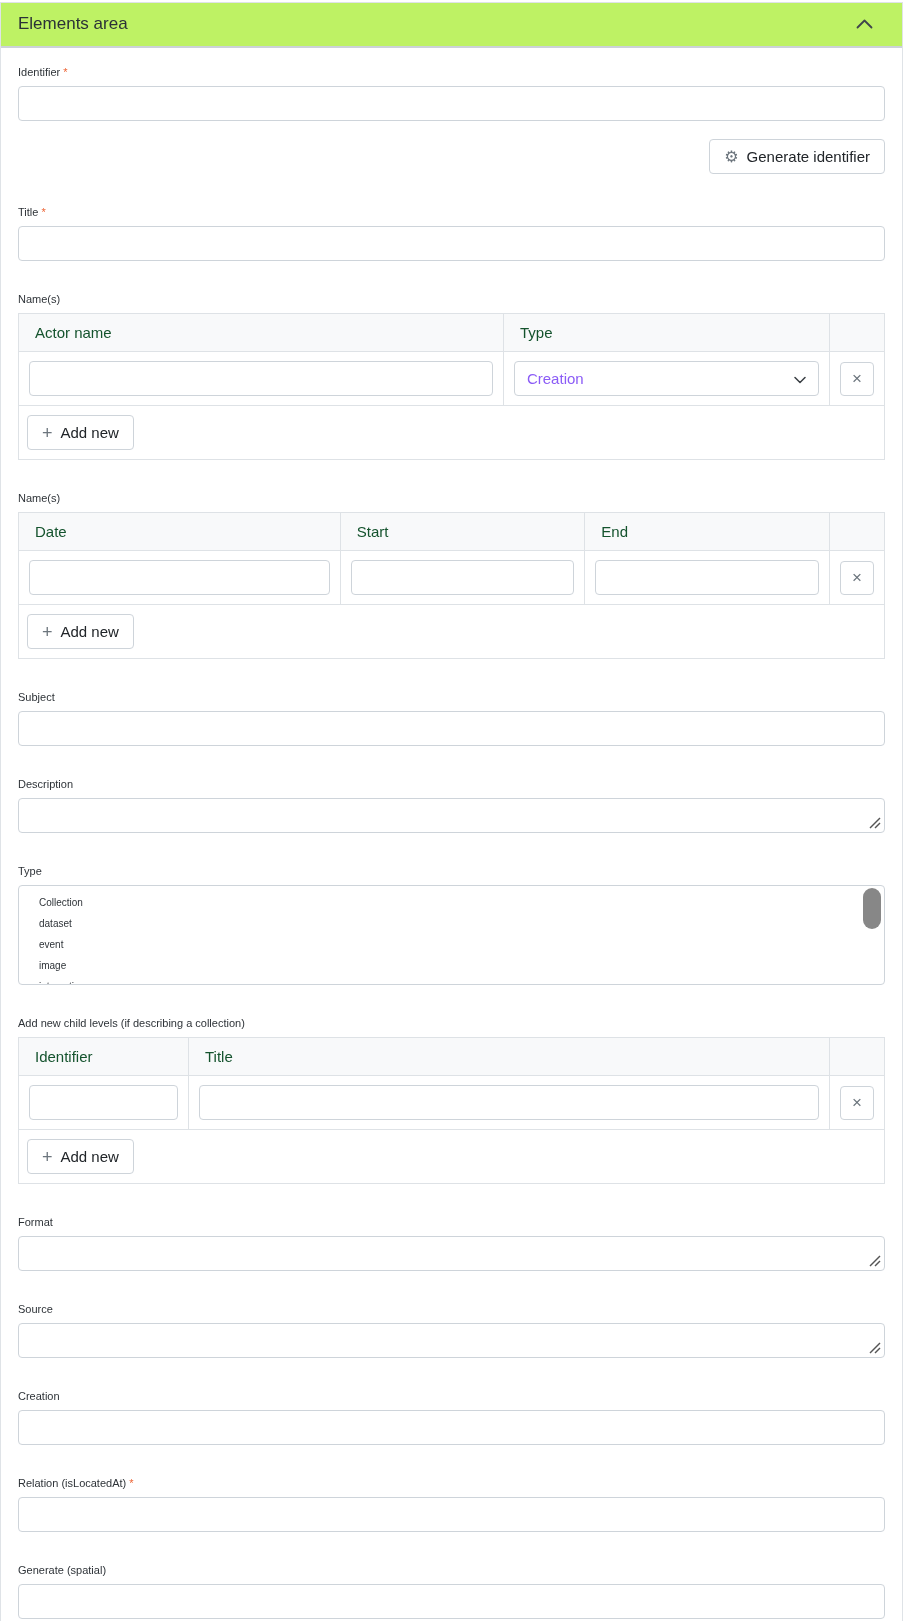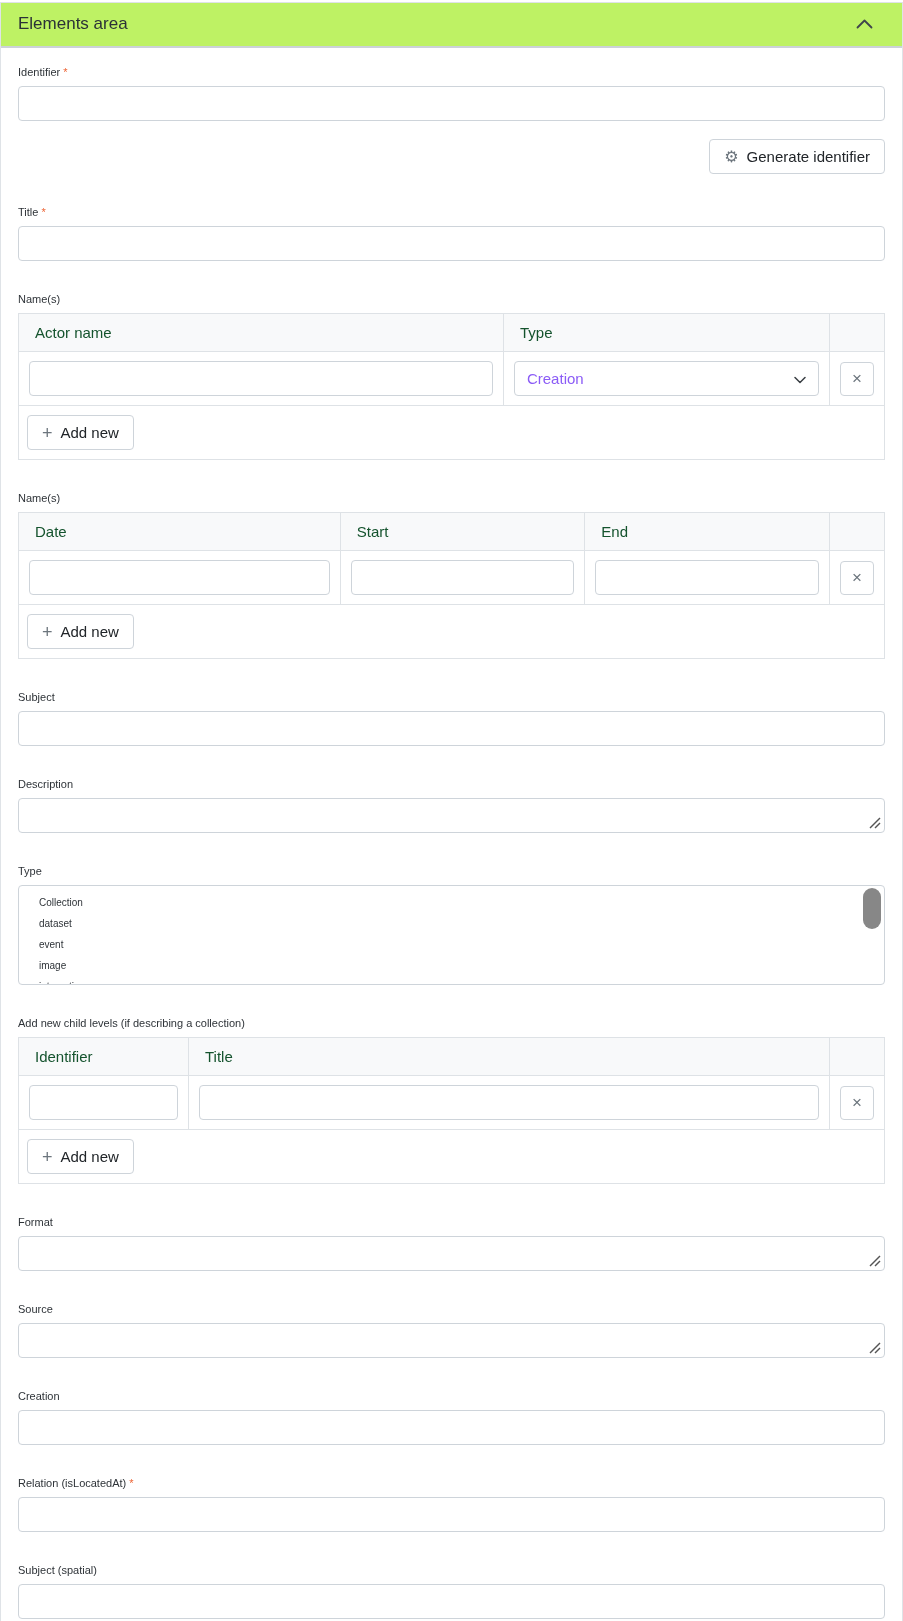--- a/index.html
+++ b/index.html
@@ -406,21 +406,21 @@
       <label class="field-label">Creation</label>
       <input class="text-input" type="text" value="" style="">
     </div>
 
     <div class="form-group">
       <label class="field-label"><span>Relation (isLocatedAt)</span><span class="req">*</span></label>
       <input class="text-input" type="text" value="" style="">
     </div>
 
     <div class="form-group">
-      <label class="field-label">Subject (spatial)</label>
+      <label class="field-label">Generate (spatial)</label>
       <input class="text-input" type="text" value="" style="">
     </div>
 
     <div class="form-group">
       <label class="field-label">Rights</label>
       <div class="textarea-wrap">
         <textarea class="textarea-input" rows="1" style=""></textarea>
         <span class="resize-handle">
           <svg width="14" height="14" viewBox="0 0 14 14">
               <line x1="3" y1="13" x2="13" y2="3" stroke="#555" stroke-width="1.4"></line>

